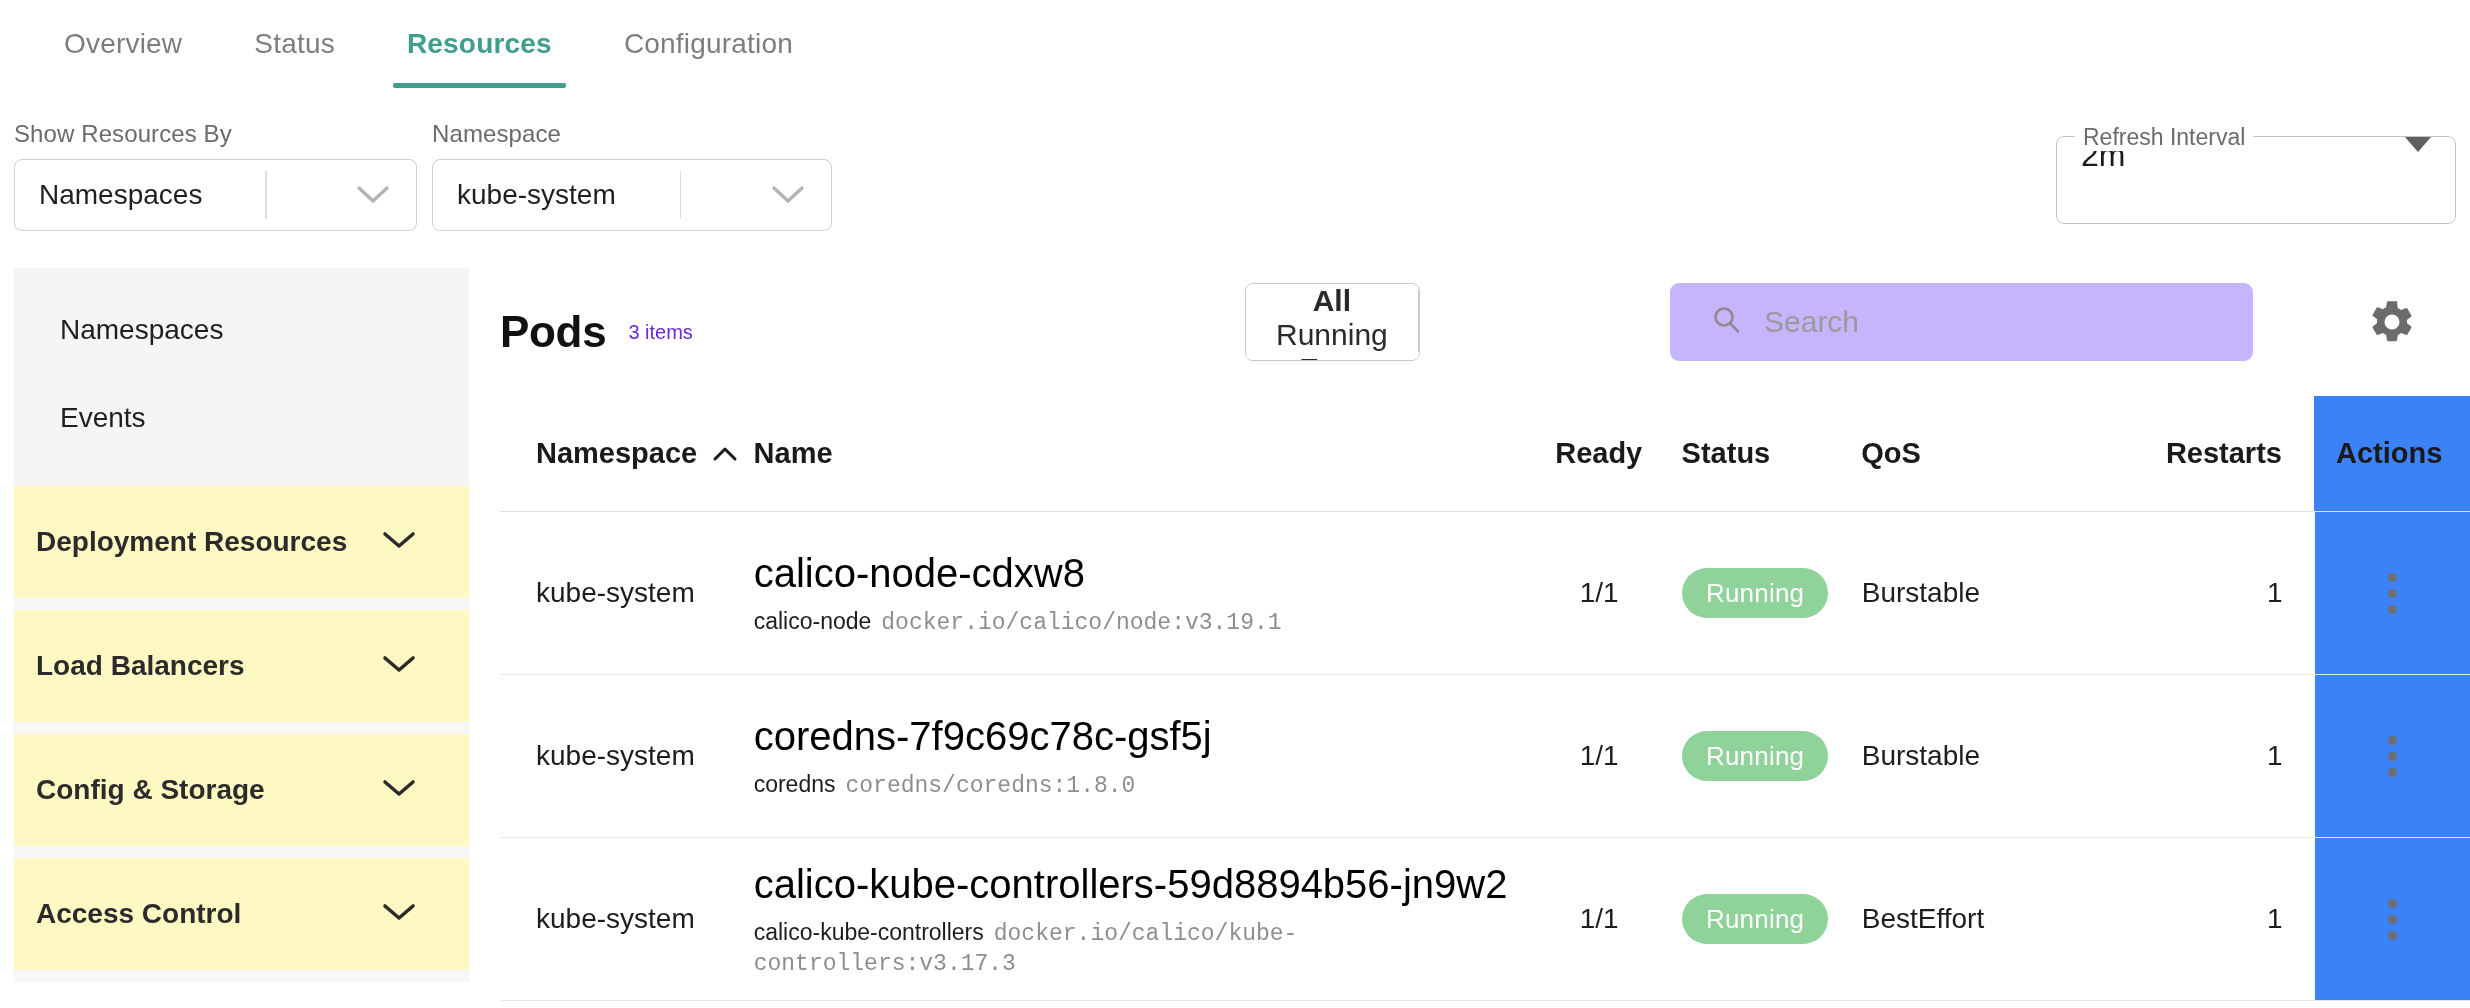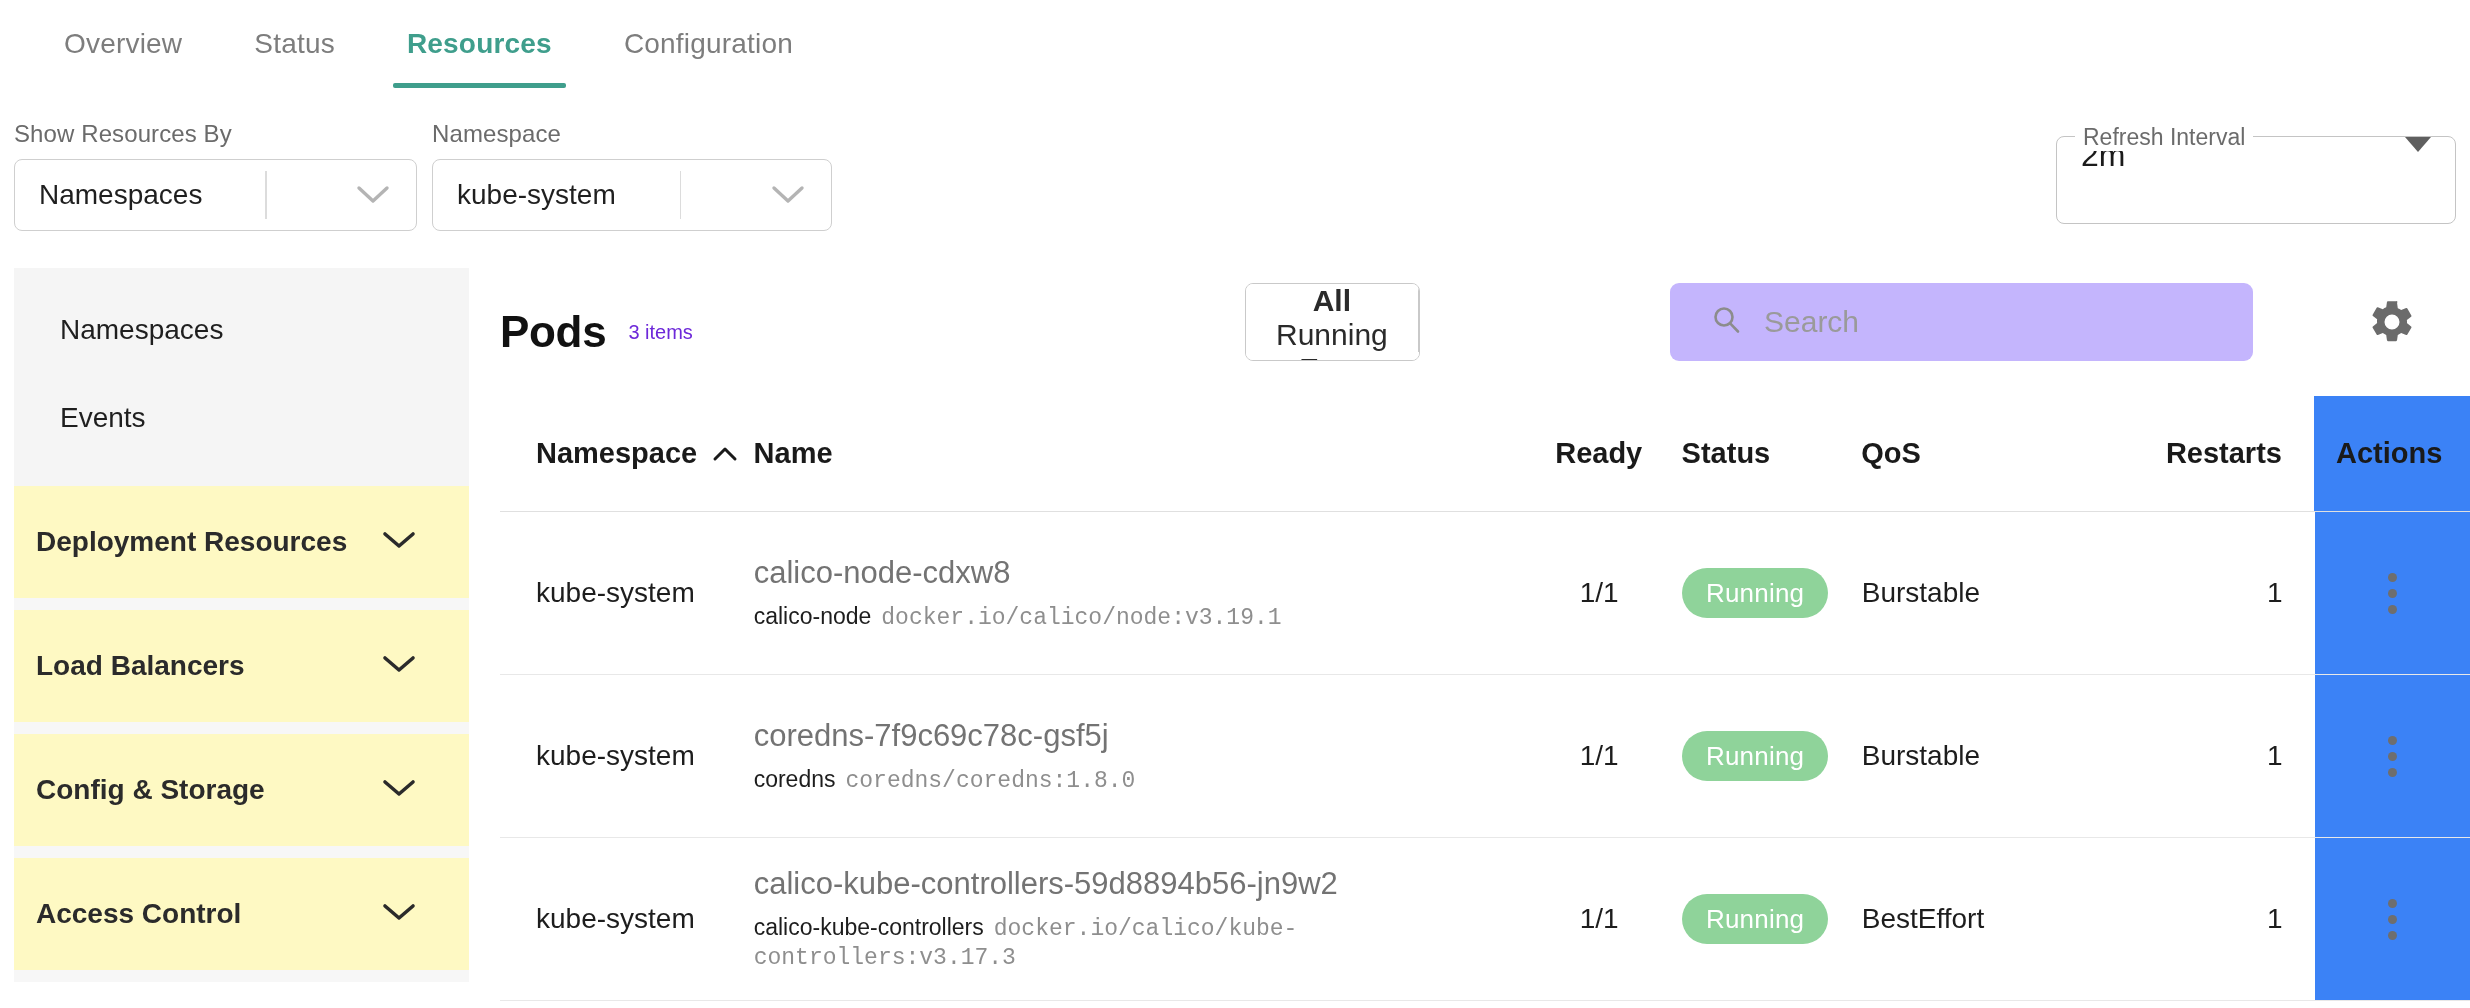--- a/index.html
+++ b/index.html
@@ -158,21 +158,21 @@
   .c-qos     { width: 250px; }
   .c-restart { width: 215px; justify-content: flex-end; padding-right: 32px; }
   .c-actions { width: 160px; justify-content: center; }
 
   .thead .c-actions, .tbody .c-actions { background: #3b82f6; height: 100%; }
   .thead .c-actions { justify-content: flex-start; padding-left: 22px; }
 
   .sort-caret { margin-left: 14px; display: inline-flex; align-items: center; }
 
   .name-cell { flex-direction: column; align-items: flex-start; justify-content: center; }
-  .pod-name { font-size: 31px; color: #737373; line-height: 1.25; }
+  .pod-name { font-size: 40px; color: #000000; line-height: 1.25; }
   .pod-sub { margin-top: 10px; font-size: 23px; line-height: 1.2; }
   .pod-sub .ctr { color: #1d1d1d; }
   .pod-sub .img { color: #8e8e8e; margin-left: 10px; font-family: Liberation Mono, monospace; }
 
   .badge {
     display: inline-flex; align-items: center; justify-content: center;
     background: #8fd39a; color: #ffffff; border-radius: 26px;
     height: 50px; padding: 0 24px; font-size: 26px; letter-spacing: .2px;
   }
   .kebab { display:flex; flex-direction: column; gap: 7px; cursor: pointer; }

